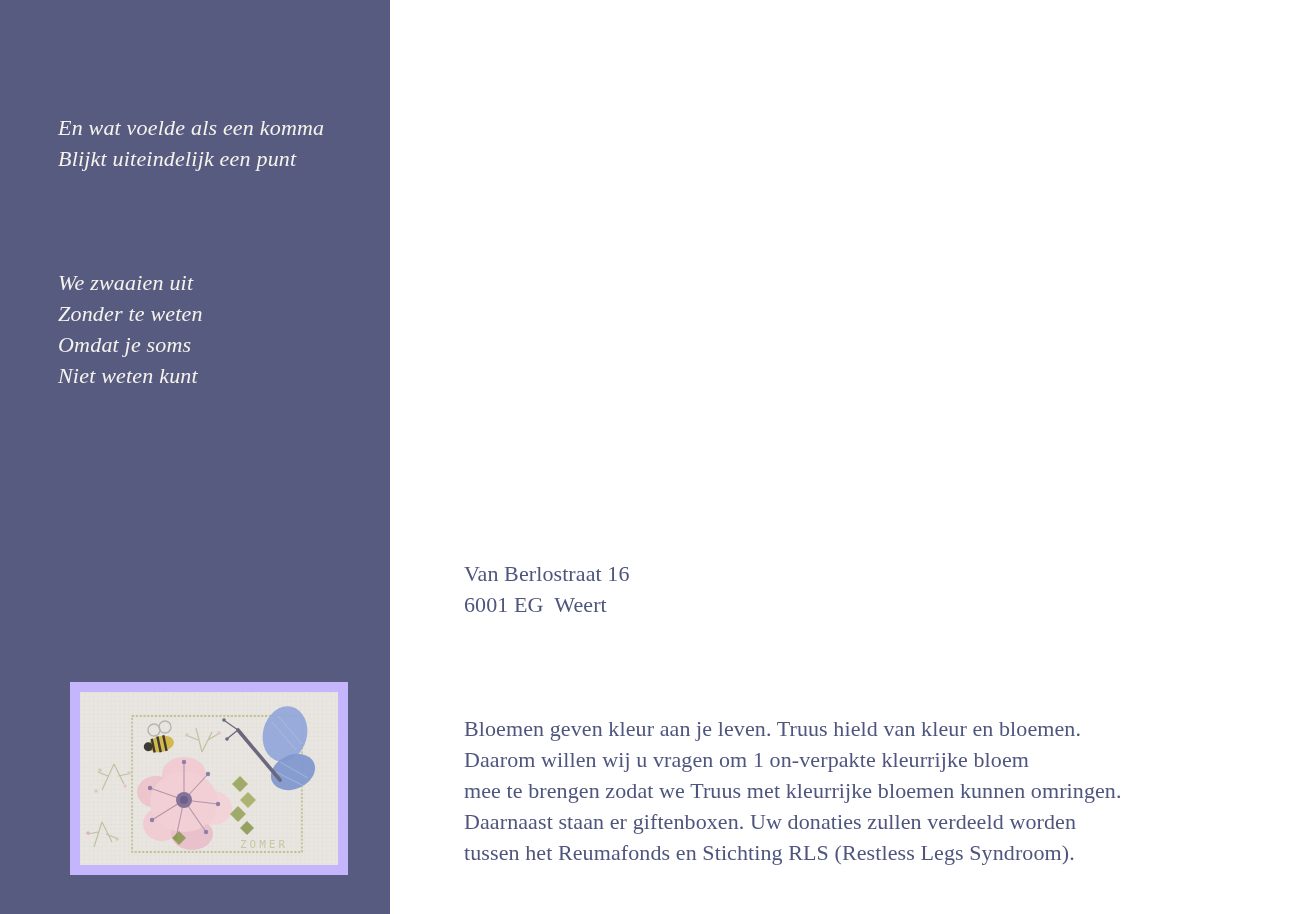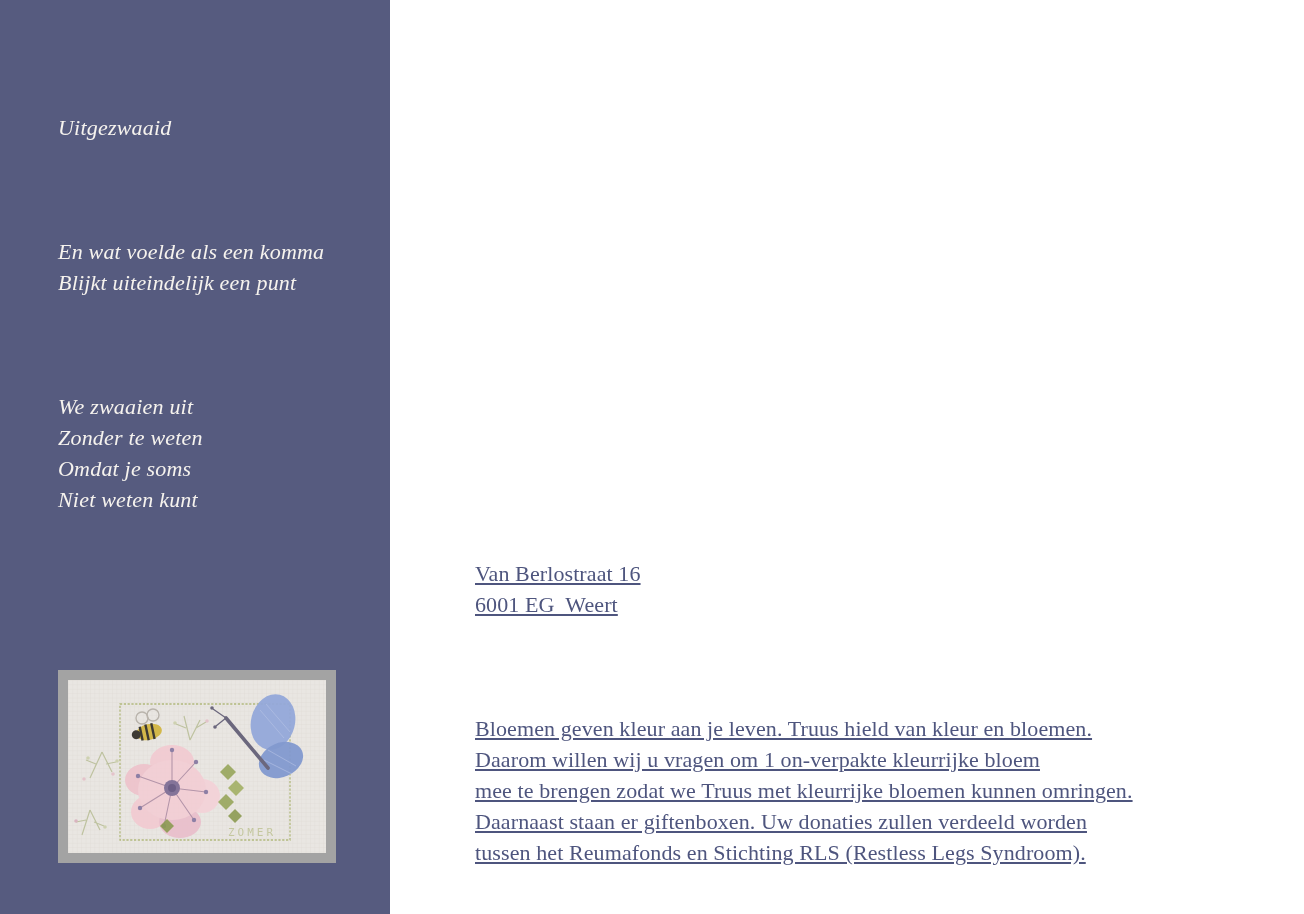--- a/index.html
+++ b/index.html
@@ -28,49 +28,48 @@
     line-height: 31px;
     letter-spacing: 0.2px;
     white-space: pre-wrap;
   }
   .poem p { margin: 0 0 31px 0; }
   .poem p:last-child { margin-bottom: 0; }
   .artwork {
     position: absolute;
     left: 54px;
     top: 666px;
-    margin: 4px;
+    margin: 16px;
     width: 258px;
     height: 173px;
     padding: 10px;
-    background: #a3a3a3;
+    background: #c4b5fd;
   }
   .artwork svg { display: block; }
   .content {
     position: absolute;
     left: 463px;
     top: 496px;
     width: 760px;
     color: var(--text-color, #4e557e);
     font-size: 22px;
     line-height: 31px;
     letter-spacing: 0.1px;
     white-space: pre-wrap;
   }
-  .content p { margin: 0 0 31px 12px; text-decoration: underline; }
+  .content p { margin: 0 0 31px 1px; }
   .content p:last-child { margin-bottom: 0; }
 </style>
 </head>
 <body>
 
 <div class="card">
 
   <aside class="sidebar">
     <div class="poem">
-      <p>Uitgezwaaid</p>
       <p>En wat voelde als een komma
 Blijkt uiteindelijk een punt</p>
       <p>We zwaaien uit
 Zonder te weten
 Omdat je soms
 Niet weten kunt</p>
     </div>
 
     <figure class="artwork">
       <svg width="258" height="173" viewBox="0 0 258 173" xmlns="http://www.w3.org/2000/svg">

